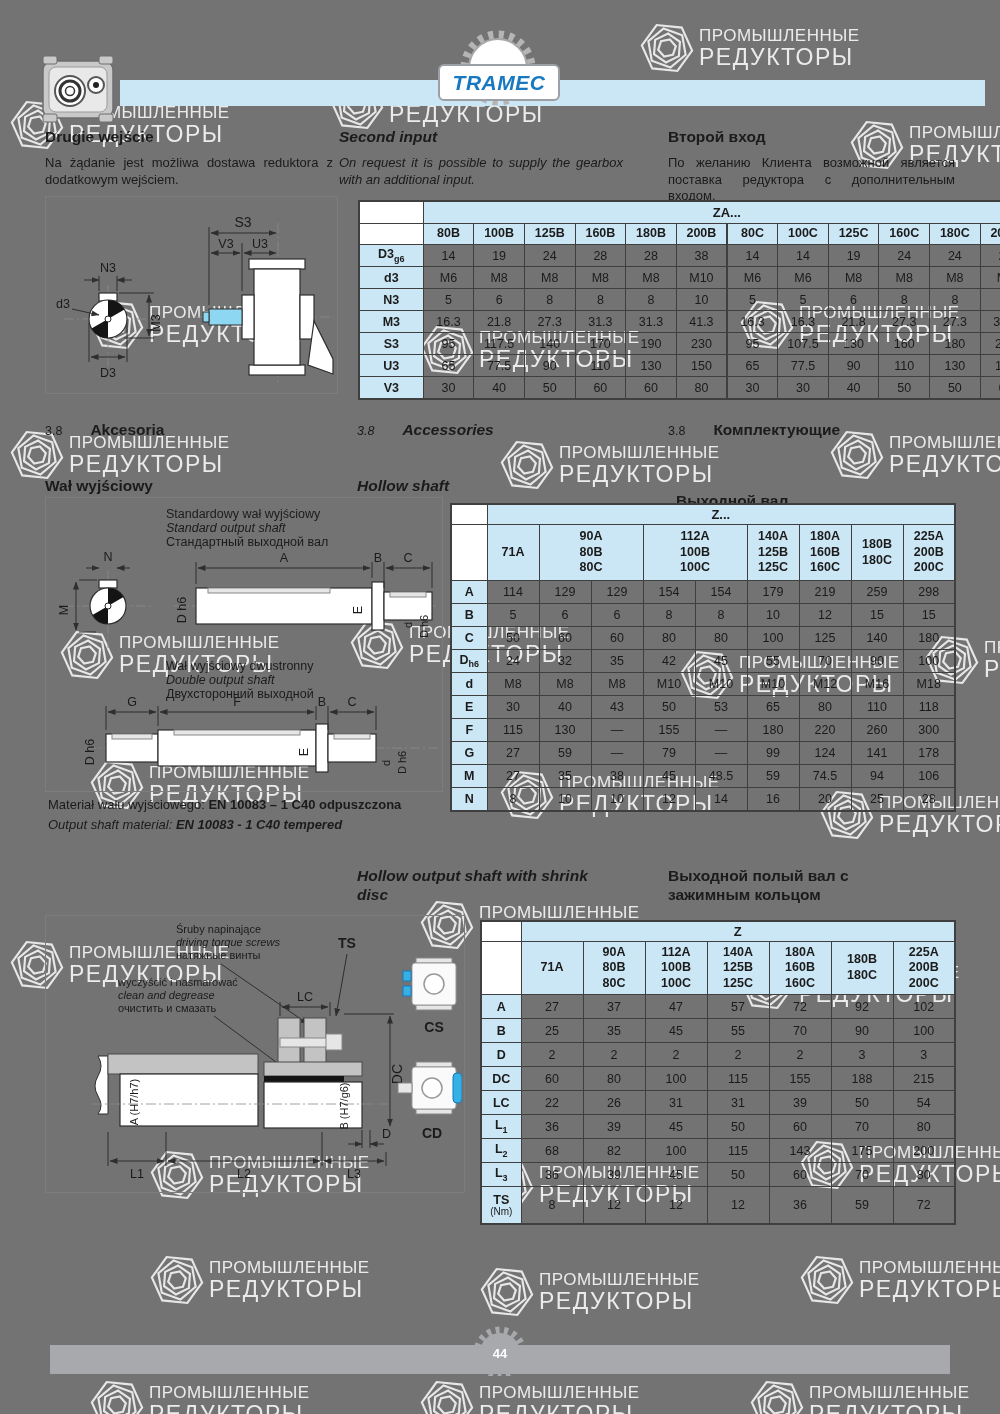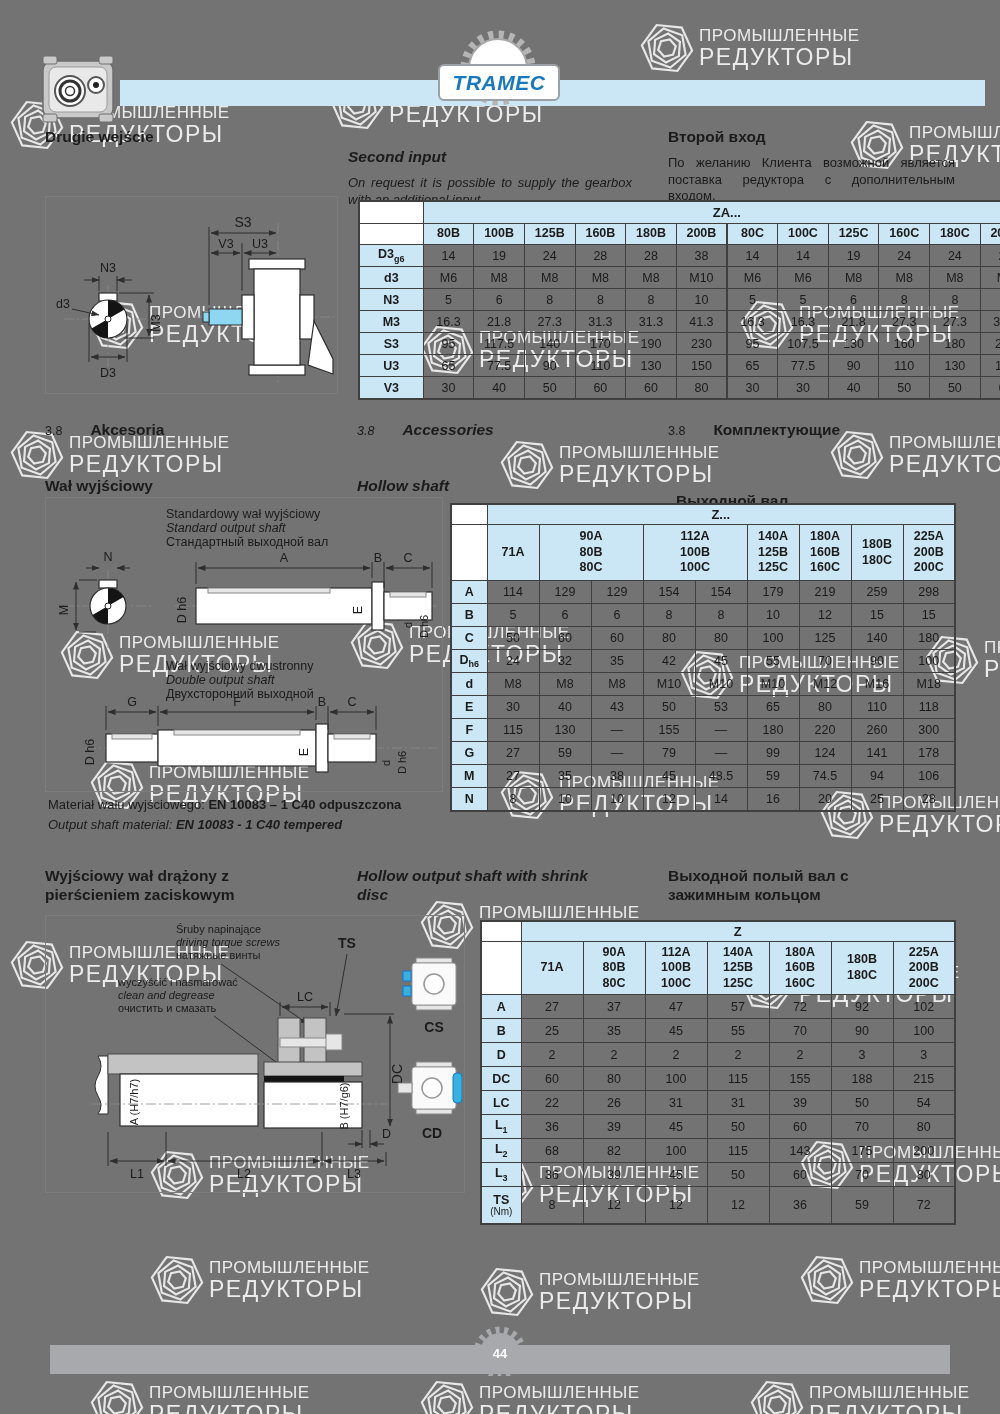--- a/index.html
+++ b/index.html
@@ -82,22 +82,23 @@
     <svg width="124" height="92" viewBox="0 0 124 92" style="position:absolute;left:0;top:0;">
       <circle cx="60" cy="42" r="33" fill="none" stroke="#b5b5b5" stroke-width="9" stroke-dasharray="5 5.4"></circle>
       <circle cx="60" cy="42" r="29" fill="#fff" stroke="#a8a8a8" stroke-width="2"></circle>
       <path d="M44,56 A17,17 0 0 1 76,56" fill="none" stroke="#9a9a9a" stroke-width="2.5"></path>
     </svg>
     <div class="logo-box">TRAMEC</div>
   </div>
 
   <div class="abs" style="left:45px;top:128px;width:288px;">
     <div class="h-b">Drugie wejście</div>
+    <div class="p-txt">Na żądanie jest możliwa dostawa reduktora z dodatkowym wejściem.</div>
   </div>
-  <div class="abs" style="left:348px;top:128px;width:284px;margin-top:20px;">
+  <div class="abs" style="left:339px;top:128px;width:284px;">
     <div class="h-b it">Second input</div>
     <div class="p-txt it">On request it is possible to supply the gearbox with an additional input.</div>
   </div>
   <div class="abs" style="left:668px;top:128px;width:287px;">
     <div class="h-b">Второй вход</div>
     <div class="p-txt">По желанию Клиента возможной является поставка редуктора с дополнительным входом.</div>
   </div>
 
   <div class="abs dbox" style="left:45px;top:196px;width:291px;height:196px;">
     <svg class="dg" width="289" height="194" viewBox="0 0 289 194">
@@ -541,21 +542,20 @@
           </tr>
         </tbody>
       </table>
     </div>
 
   <div class="abs mat" style="left:48px;top:795px;width:400px;">
     <div><span>Materiał wału wyjściowego: </span><b>EN 10083 – 1 C40 odpuszczona</b></div>
     <div class="it"><span>Output shaft material: </span><b>EN 10083 - 1 C40 tempered</b></div>
   </div>
 
-  <div class="abs h-b" style="left:45px;top:866px;width:235px;line-height:1.25;">Wyjściowy wał drążony z pierścieniem zaciskowym</div>
   <div class="abs h-b it" style="left:357px;top:866px;width:255px;line-height:1.25;">Hollow output shaft with shrink disc</div>
   <div class="abs h-b" style="left:668px;top:866px;width:255px;line-height:1.25;">Выходной полый вал с зажимным кольцом</div>
 
   <div class="abs dbox" style="left:45px;top:915px;width:418px;height:276px;">
     <svg class="dg" width="416" height="274" viewBox="0 0 416 274">
       <defs>
         <marker id="ar3" viewBox="0 0 8 6" refX="7.5" refY="3" markerWidth="8" markerHeight="6" orient="auto-start-reverse">
           <path d="M0,0L8,3L0,6Z" fill="#2e2e2e"></path>
         </marker>
       </defs>

